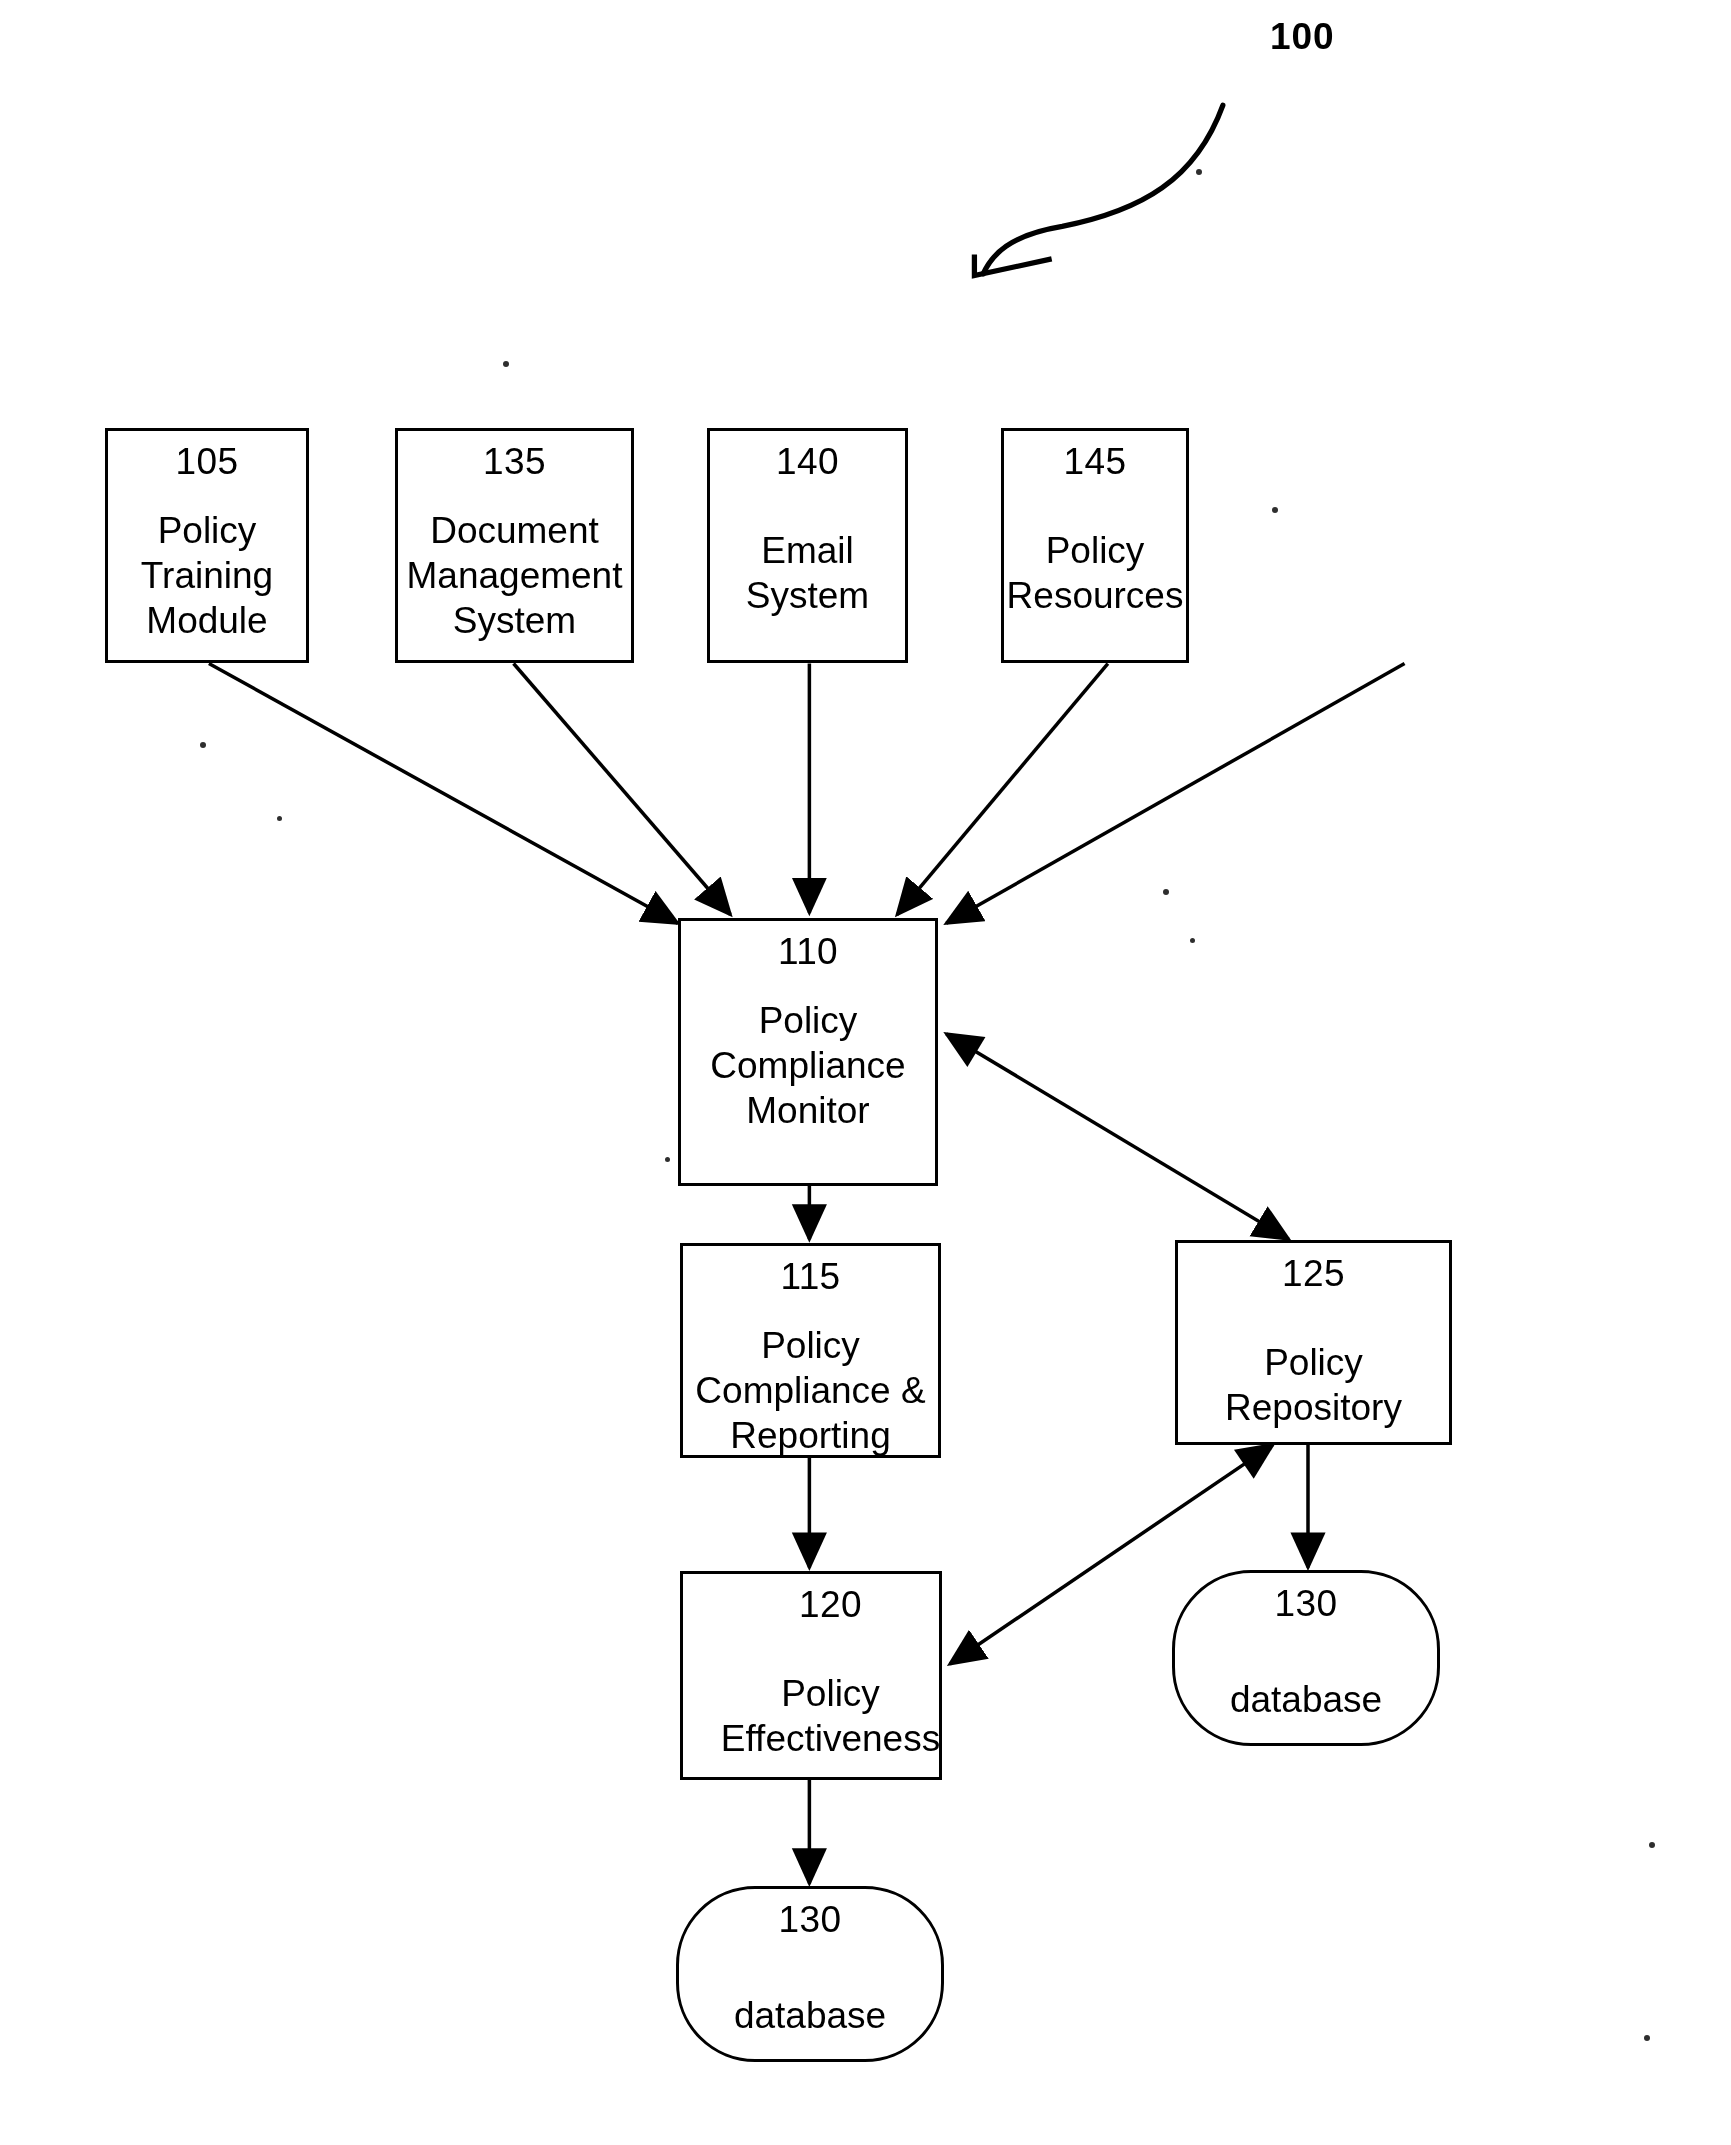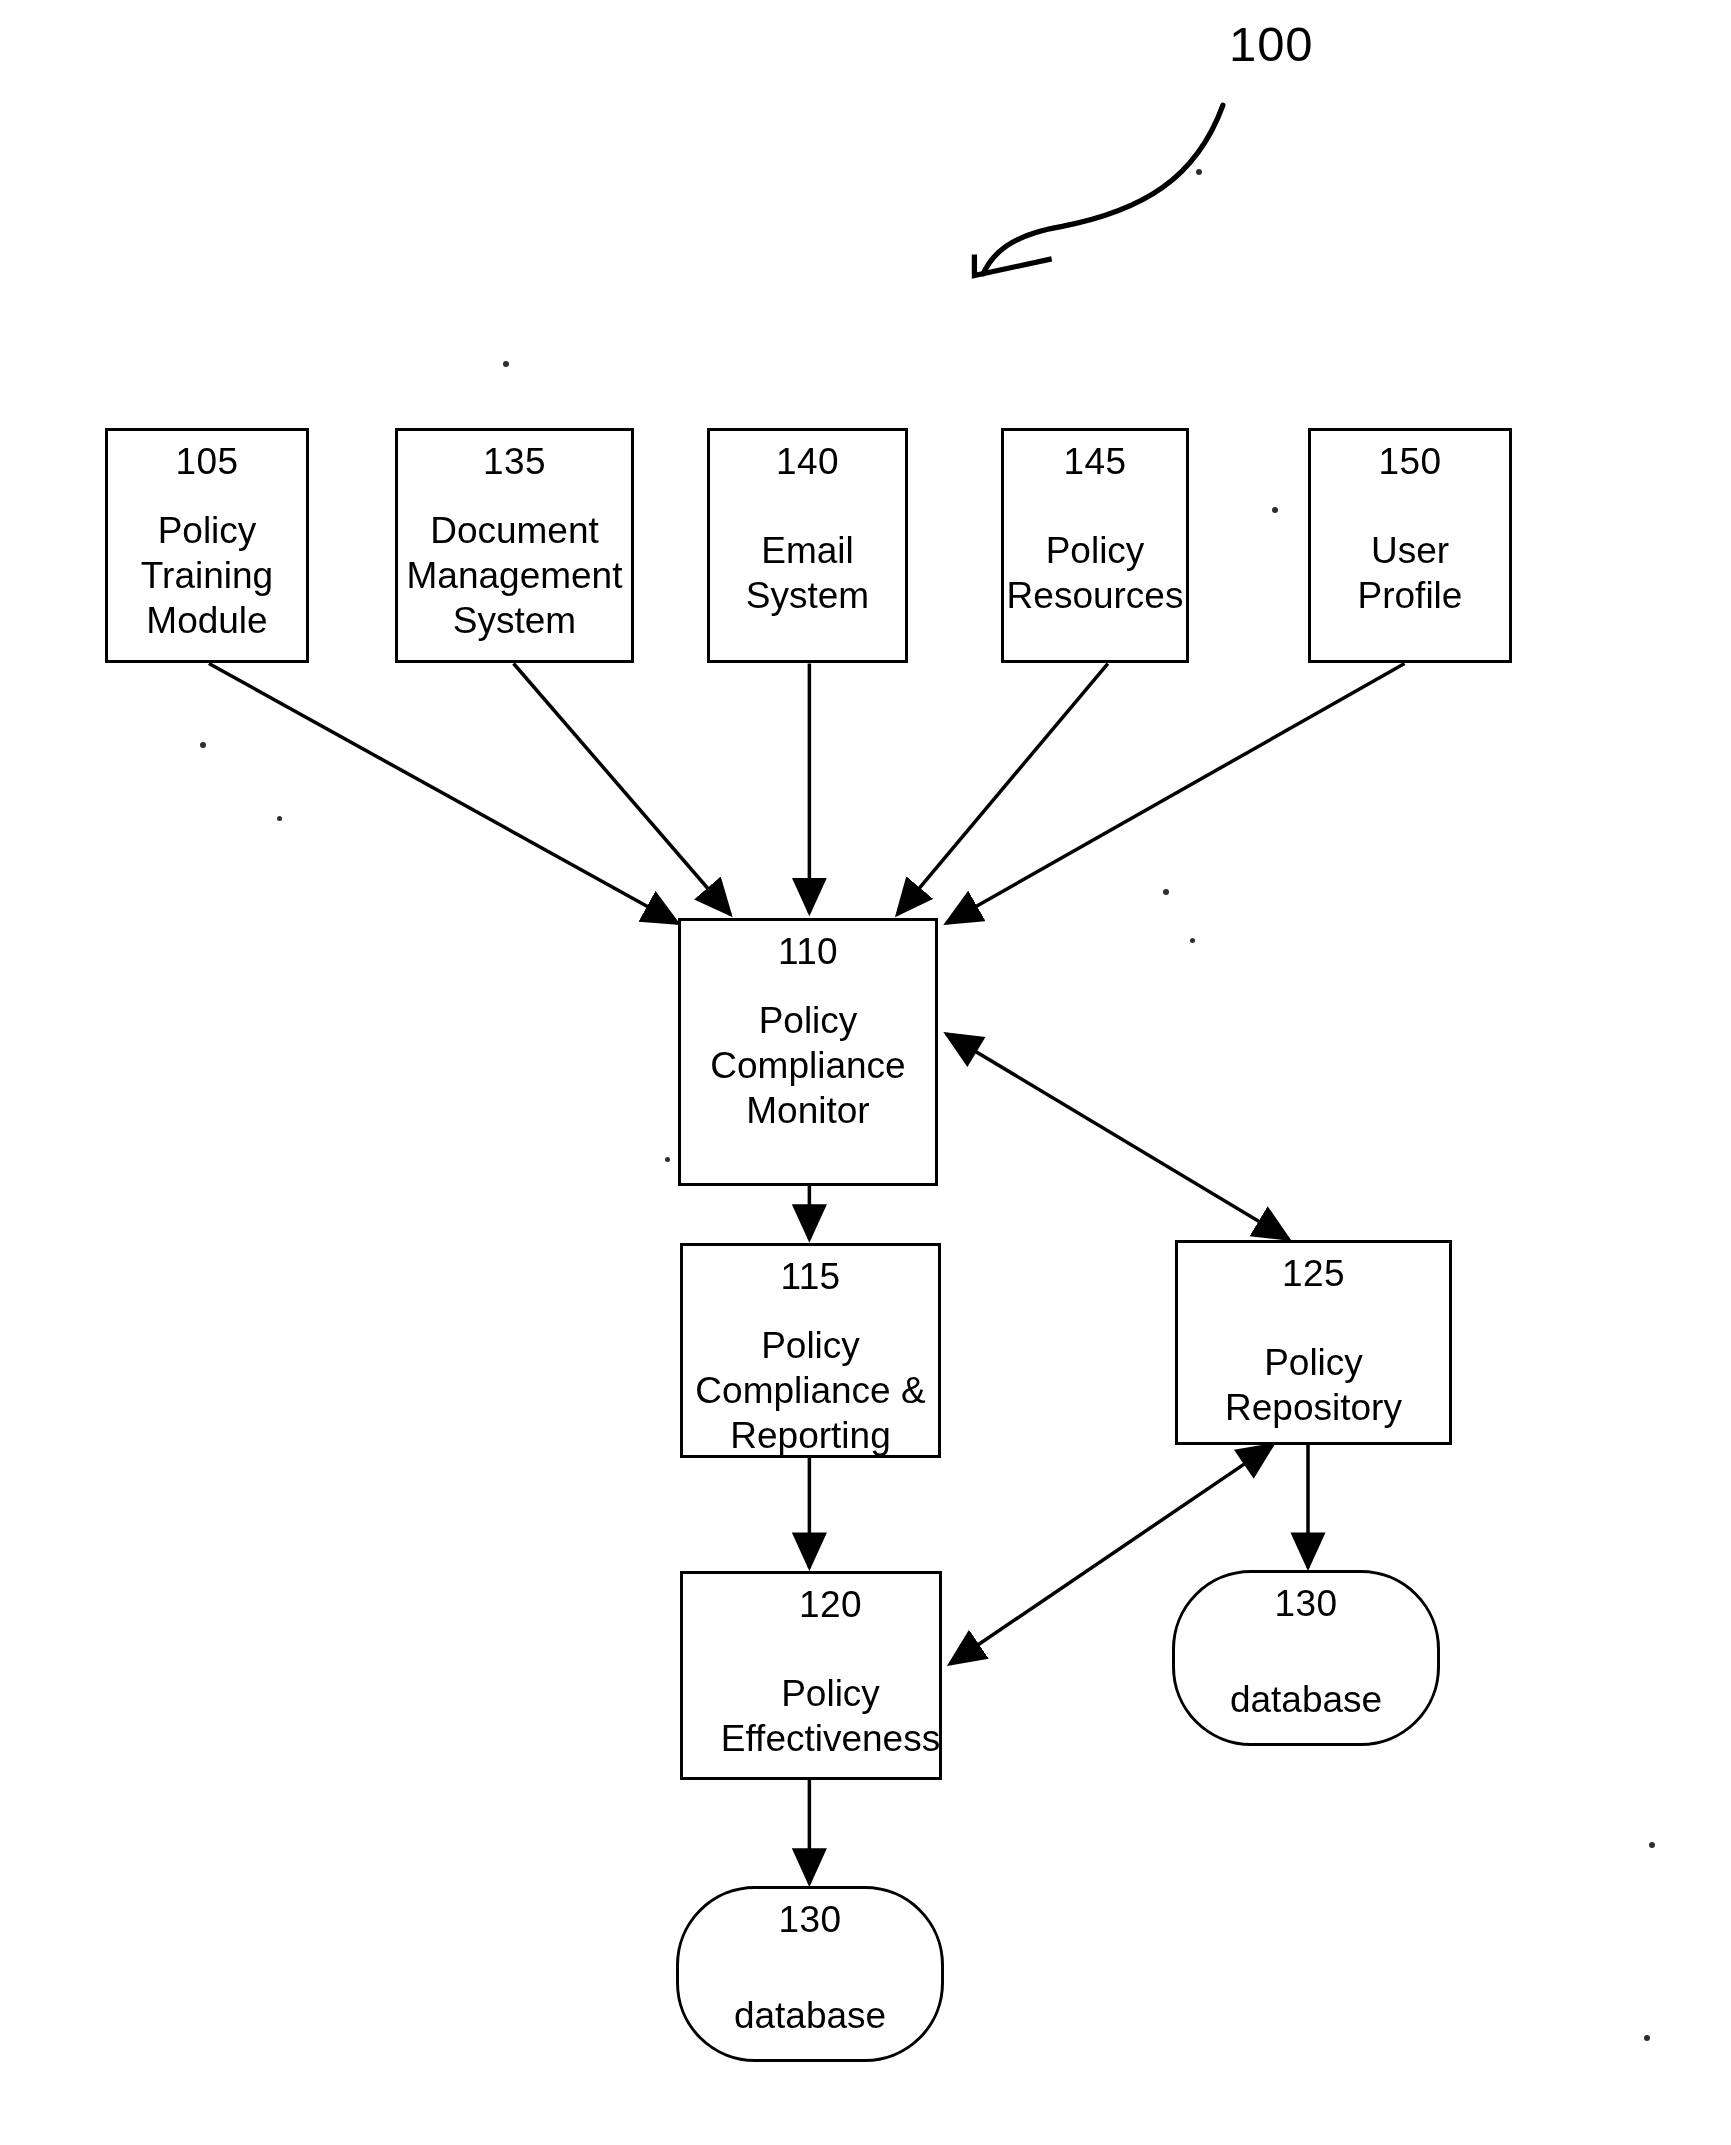--- a/index.html
+++ b/index.html
@@ -59,24 +59,24 @@
   }
   
   .node.tall .node-label { margin-top: 26px; }
   .node.mid  .node-label { margin-top: 46px; }
   .node.db   .node-label { margin-top: 53px; }
 
   
   #figure-number {
     position: absolute;
     z-index: 3;
-    left: 1229px;
+    left: 1270px;
     top: 16px;
-    font-size: 49px;
-    font-weight: 400;
+    font-size: 37px;
+    font-weight: 700;
     letter-spacing: 0.9px;
   }
   
   .speckle {
     position: absolute;
     z-index: 0;
     background: #000000;
     border-radius: 50%;
     opacity: 0.82;
   }
@@ -156,25 +156,20 @@
     <div class="node-label">Email
 System</div>
   </div>
 
   <div class="node mid" style="left:1001px; top:428px; width:188px; height:235px;">
     <div class="ref-num">145</div>
     <div class="node-label">Policy
 Resources</div>
   </div>
 
-  <div class="node mid" style="left:1308px; top:428px; width:204px; height:235px;">
-    <div class="ref-num">150</div>
-    <div class="node-label">User
-Profile</div>
-  </div>
 
   <div class="node tall" style="left:678px; top:918px; width:260px; height:268px;">
     <div class="ref-num">110</div>
     <div class="node-label">Policy
 Compliance
 Monitor</div>
   </div>
 
   <div class="node tall" style="left:680px; top:1243px; width:261px; height:215px;">
     <div class="ref-num">115</div>

